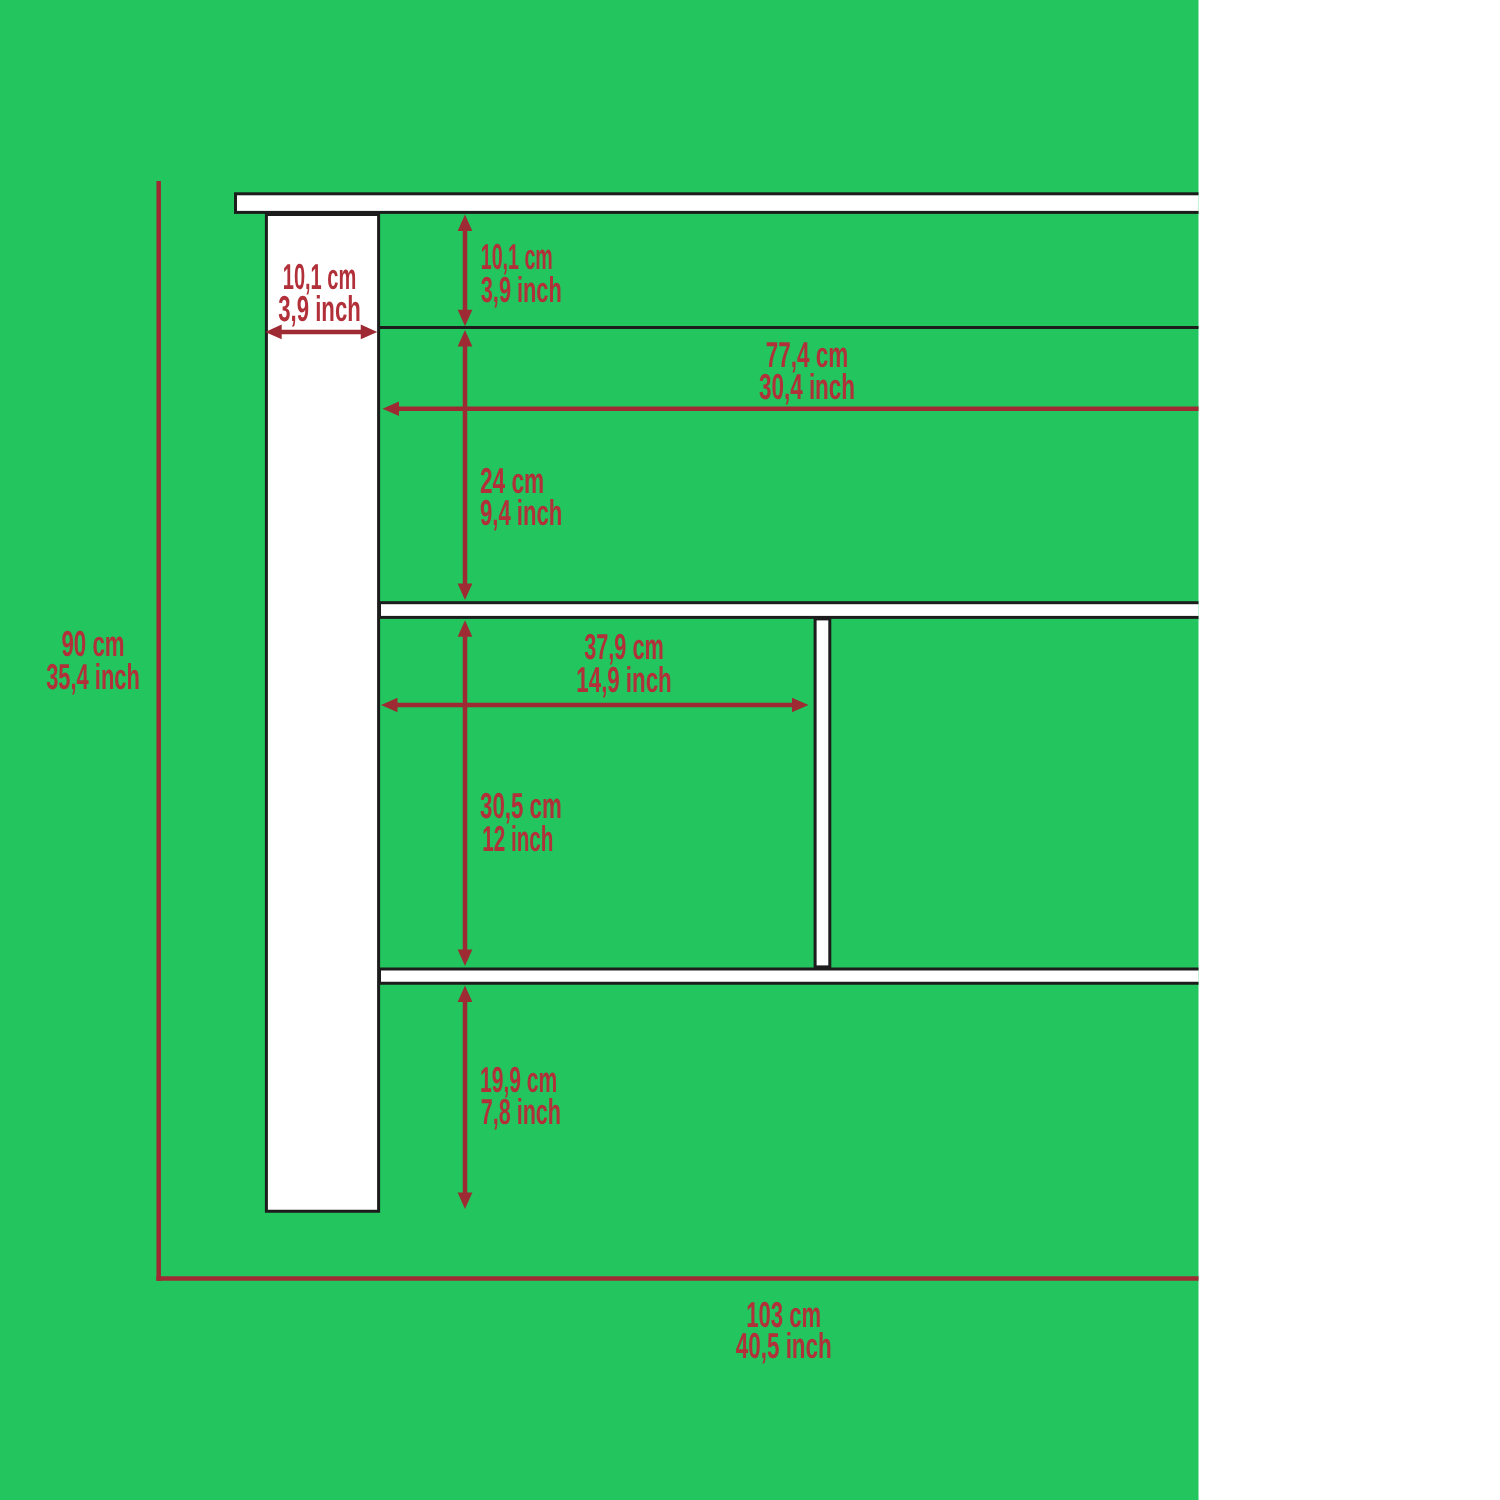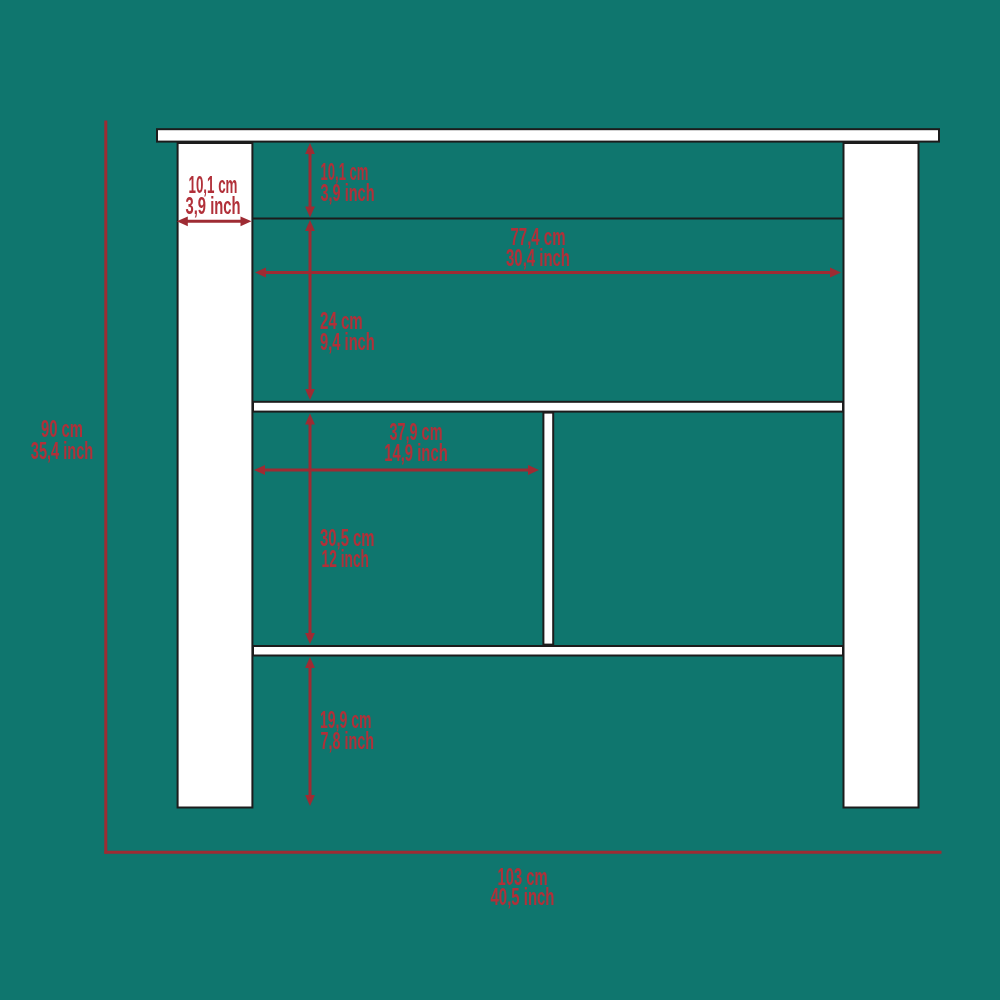--- a/index.html
+++ b/index.html
@@ -1,16 +1,16 @@
 <!DOCTYPE html>
 <html><head>
 <meta charset="utf-8">
 <style>
   html,body{margin:0;padding:0;background:#ffffff;}
-  .stage{position:relative;width:1000px;height:1000px;background:#0f766e;overflow:hidden;}
+  .stage{position:relative;width:799px;height:1000px;background:#22c55e;overflow:hidden;}
   svg text{font-family:"Liberation Sans",sans-serif;font-weight:bold;}
 </style>
 </head>
 <body>
 <div class="stage">
 <svg width="1000" height="1000" viewBox="0 0 1000 1000">
 
   <g>
     <rect x="157" y="129.2" width="782" height="12.4" fill="#ffffff" stroke="#1c1c1c" stroke-width="2"></rect>
   </g>

